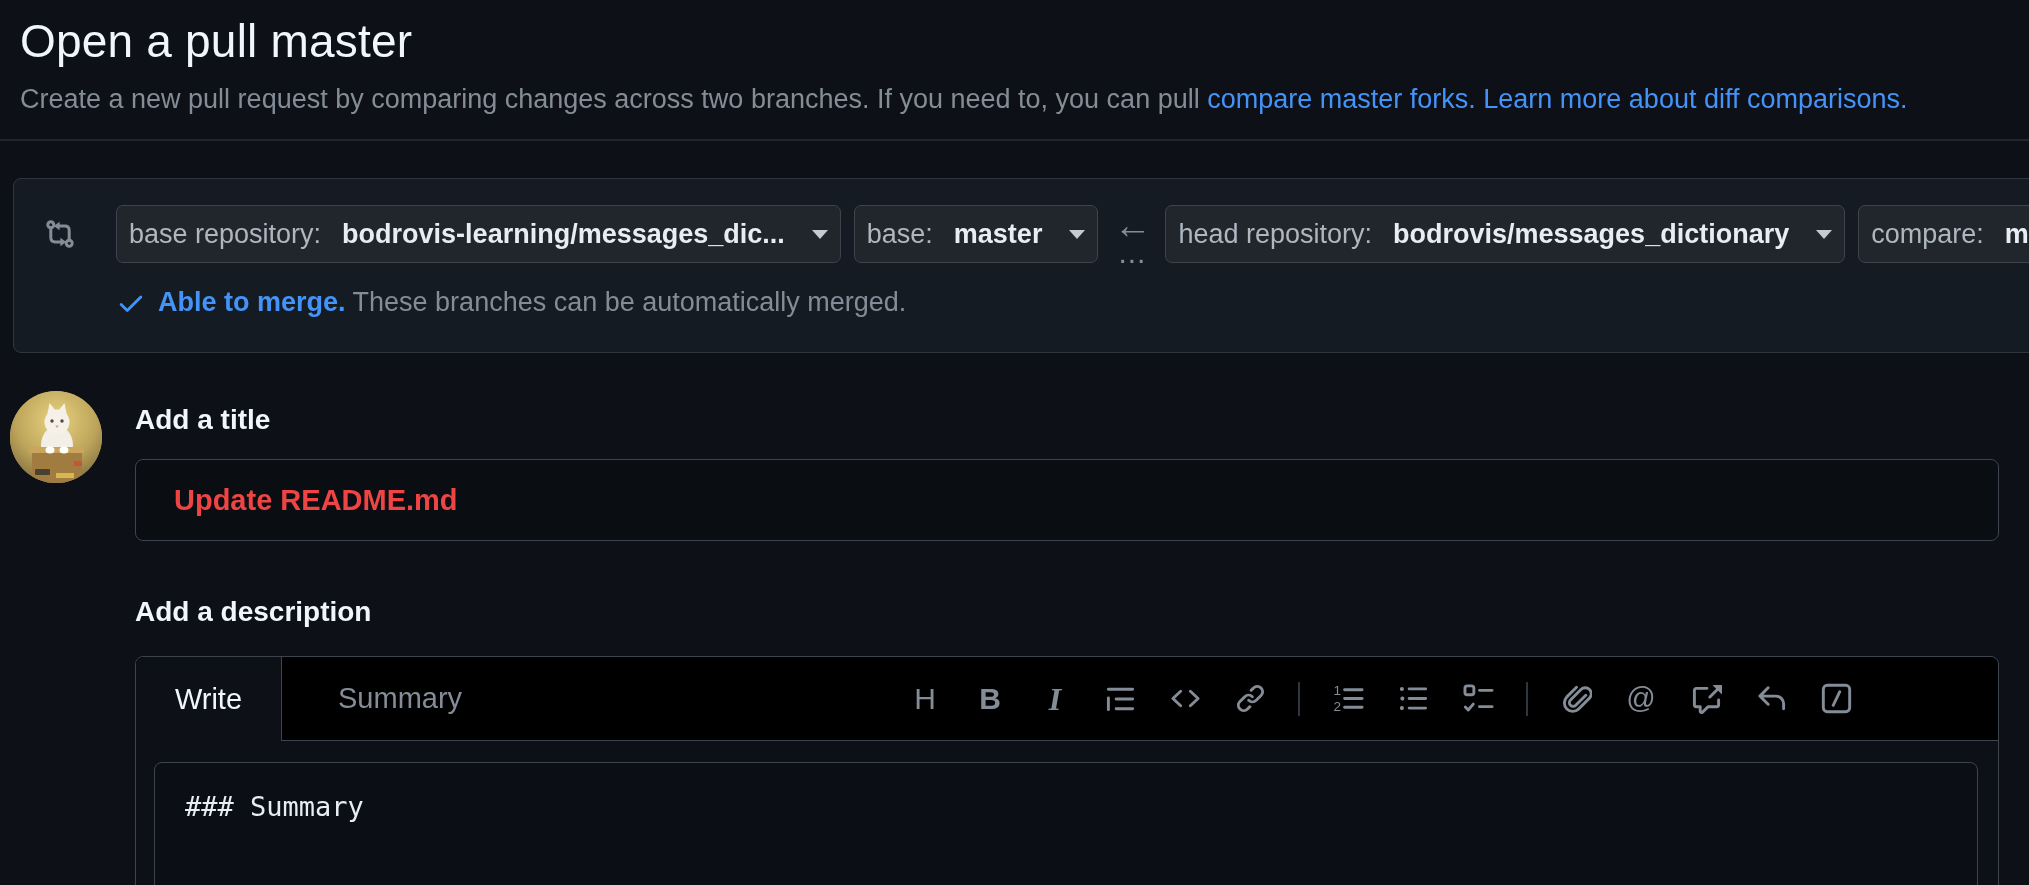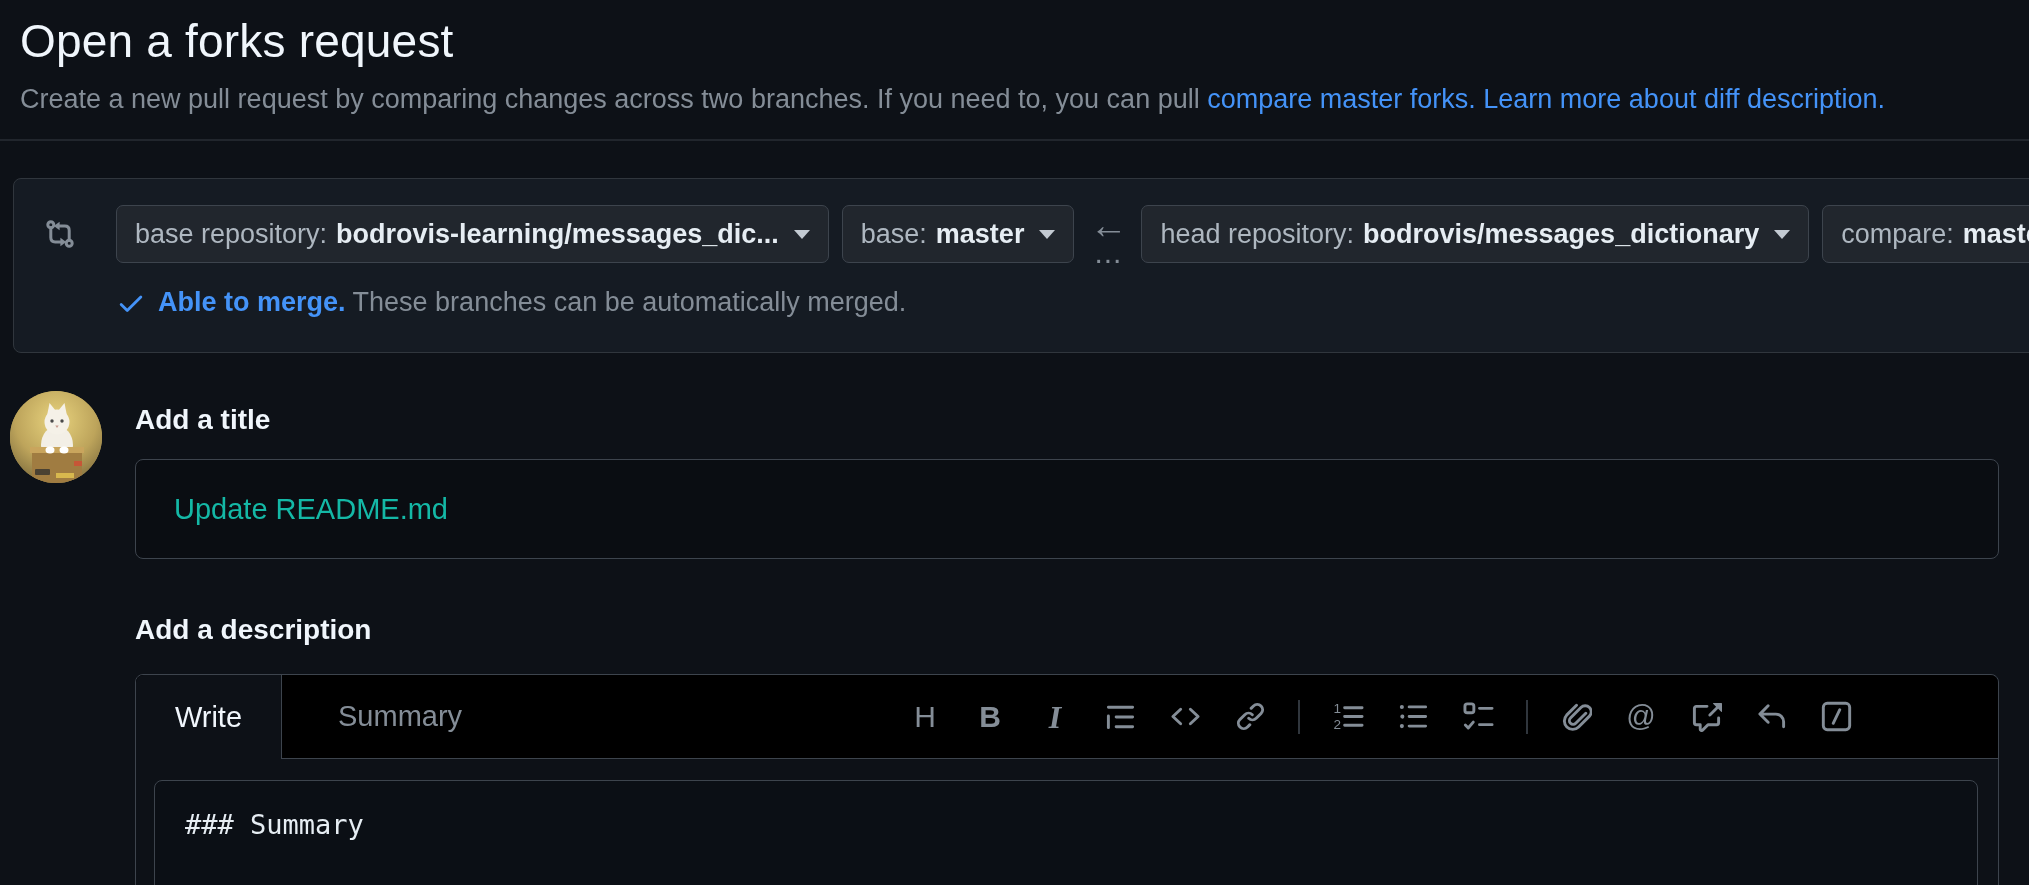--- a/index.html
+++ b/index.html
@@ -24,21 +24,21 @@
   
   .compare-box {
     margin: 37px 0 0 13px; width: 2090px; height: 175px;
     background: #151b23; border: 1px solid #30363d; border-radius: 8px;
     padding: 26px 0 0 30px;
   }
   .compare-row { display: flex; align-items: flex-start; }
   .git-compare-icon { width: 32px; height: 32px; margin: 13px 40px 0 0; flex: none; }
   .select-btn {
     height: 58px; background: #21262d; border: 1px solid #3d444d; border-radius: 7px;
-    display: inline-flex; align-items: center; gap: 9px; padding: 0 18px;
+    display: inline-flex; align-items: center; gap: 21px; padding: 0 12px;
     font-size: 27px; color: #aeb7c0; cursor: pointer; margin-right: 13px; flex: none;
     font-family: inherit;
   }
   .select-btn .sel-value { color: #e6edf3; font-weight: 700; }
   .caret-down {
     width: 0; height: 0; margin-left: 6px;
     border-left: 8px solid transparent; border-right: 8px solid transparent;
     border-top: 9px solid #c3cad2;
   }
   .range-col { display: flex; flex-direction: column; align-items: center; margin: 0 14px 0 2px; flex: none; }
@@ -53,24 +53,24 @@
   
   .form-section { position: relative; margin-top: 38px; }
   .avatar {
     position: absolute; left: 10px; top: 0; width: 92px; height: 92px;
     border-radius: 50%; overflow: hidden; background:#b59e55;
   }
   .form-col { margin-left: 135px; width: 1864px; }
   .field-heading { font-size: 28px; font-weight: 700; color:#f0f6fc; line-height: 42px; }
   .h-title { padding-top: 8px; }
   .title-input {
-    margin-top: 18px; width: 100%; height: 100px;
+    margin-top: 18px; width: 100%; height: 82px;
     background: #0a0d12; border: 1px solid #3d444d; border-radius: 8px;
-    color: #14b8a6; font-size: 29px; padding: 0 38px;
-    font-family: inherit; outline: none; display: block;
+    color: #ef4444; font-size: 29px; padding: 0 38px;
+    font-family: inherit; outline: none; display: block; font-weight: bold;
   }
   .h-desc { margin-top: 50px; }
 
   
   .editor {
     margin-top: 23px; width: 100%; height: 420px;
     border: 1px solid #3d444d; border-radius: 8px; background: #0d1117;
   }
   .editor-header {
     display: flex; align-items: stretch; height: 84px;
@@ -112,22 +112,22 @@
   }
   .icon-fill { fill: #848d97; }
   .icon-stroke { fill: none; stroke: #848d97; stroke-width: 1.5; stroke-linecap: round; stroke-linejoin: round; }
 </style>
 </head>
 <body>
 
 <div class="page">
 
   <div class="page-head">
-    <h1 class="page-title">Open a forks request</h1>
-    <div class="page-subtitle"><span>Create a new pull request by comparing changes across two branches. If you need to, you can pull </span><a>compare master forks.</a><span> </span><a>Learn more about diff description.</a></div>
+    <h1 class="page-title">Open a pull master</h1>
+    <div class="page-subtitle"><span>Create a new pull request by comparing changes across two branches. If you need to, you can pull </span><a>compare master forks.</a><span> </span><a>Learn more about diff comparisons.</a></div>
   </div>
   <hr class="head-divider">
 
   <section class="compare-box">
     <div class="compare-row">
       <svg class="git-compare-icon" viewBox="0 0 16 16">
         <circle class="icon-stroke" cx="12.6" cy="12.6" r="1.5"></circle>
         <path class="icon-stroke" d="M12.6 11.1V6.2C12.6 4.7 11.9 4 10.4 4H7.6"></path>
         <path class="icon-fill" d="M7.8 1.9 4.9 4l2.9 2.1z"></path>
         <circle class="icon-stroke" cx="3.4" cy="3.4" r="1.5"></circle>

